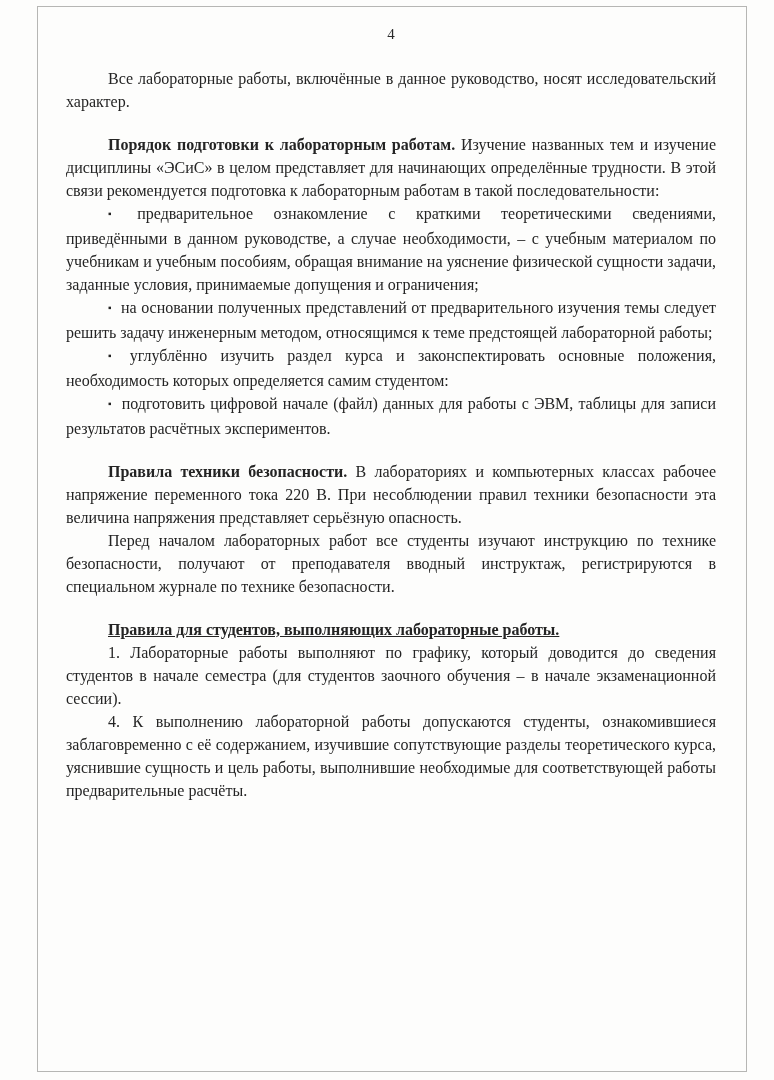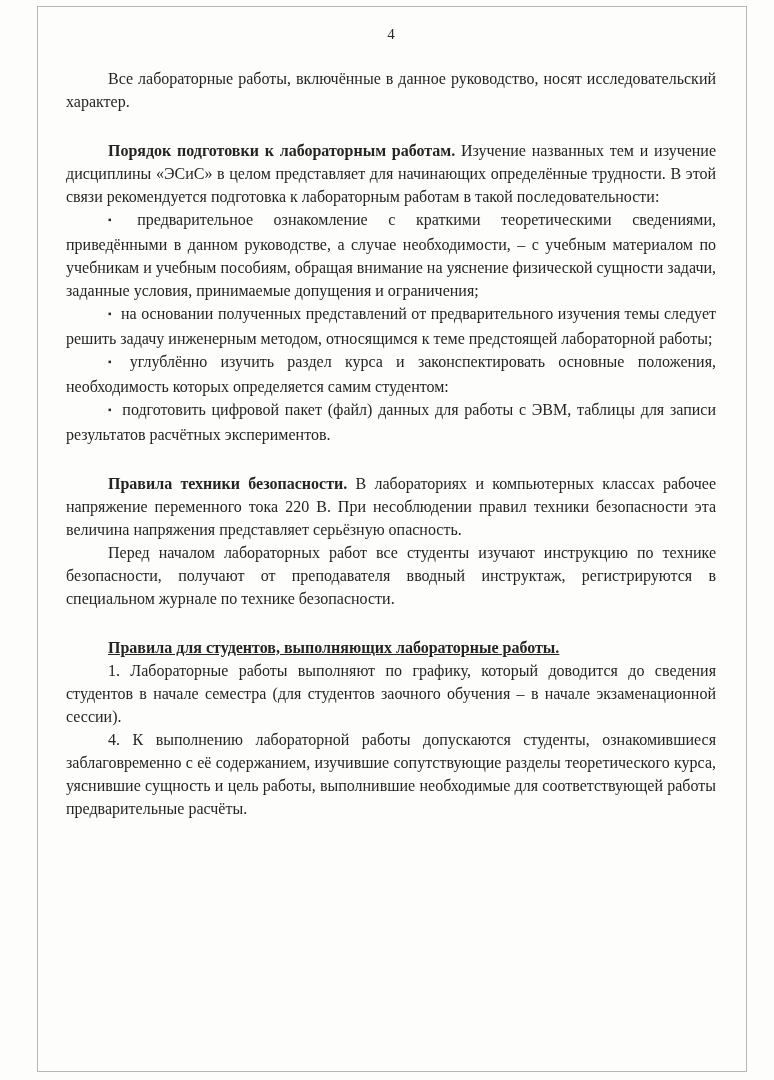--- a/index.html
+++ b/index.html
@@ -39,21 +39,21 @@
   .doc {
     font-size: 16px;
     line-height: 23px;
     text-align: justify;
   }
   .doc p {
     margin: 0;
     text-indent: 42px;
   }
   .doc p.gap {
-    margin-top: 26px;
+    margin-top: 20px;
   }
   .lead {
     font-weight: bold;
   }
   .heading-line {
     font-weight: bold;
     text-decoration: underline;
   }
   .bullet-marker {
     font-size: 10px;
@@ -76,21 +76,21 @@
     <p>Все лабораторные работы, включённые в данное руководство, носят исследовательский характер.</p>
 
     <p class="gap"><span class="lead">Порядок подготовки к лабораторным работам.</span> <span>Изучение названных тем и изучение дисциплины «ЭСиС» в целом представляет для начинающих определённые трудности. В этой связи рекомендуется подготовка к лабораторным работам в такой последовательности:</span></p>
 
     <p><span class="bullet-marker">▪</span><span>предварительное ознакомление с краткими теоретическими сведениями, приведёнными в данном руководстве, а случае необходимости, – с учебным материалом по учебникам и учебным пособиям, обращая внимание на уяснение физической сущности задачи, заданные условия, принимаемые допущения и ограничения;</span></p>
 
     <p><span class="bullet-marker">▪</span><span>на основании полученных представлений от предварительного изучения темы следует решить задачу инженерным методом, относящимся к теме предстоящей лабораторной работы;</span></p>
 
     <p><span class="bullet-marker">▪</span><span>углублённо изучить раздел курса и законспектировать основные положения, необходимость которых определяется самим студентом:</span></p>
 
-    <p><span class="bullet-marker">▪</span><span>подготовить цифровой пакет (файл) данных для работы с ЭВМ, таблицы для записи результатов расчётных экспериментов.</span></p>
+    <p><span class="bullet-marker">▪</span><span>подготовить цифровой начале (файл) данных для работы с ЭВМ, таблицы для записи результатов расчётных экспериментов.</span></p>
 
     <p class="gap"><span class="lead">Правила техники безопасности.</span> <span>В лабораториях и компьютерных классах рабочее напряжение переменного тока 220 В. При несоблюдении правил техники безопасности эта величина напряжения представляет серьёзную опасность.</span></p>
 
     <p>Перед началом лабораторных работ все студенты изучают инструкцию по технике безопасности, получают от преподавателя вводный инструктаж, регистрируются в специальном журнале по технике безопасности.</p>
 
 
     <p class="gap heading-line">Правила для студентов, выполняющих лабораторные работы.</p>
 
     <p>1.  Лабораторные работы выполняют по графику, который доводится до сведения студентов в начале семестра (для студентов заочного обучения – в начале экзаменационной сессии).</p>
 

